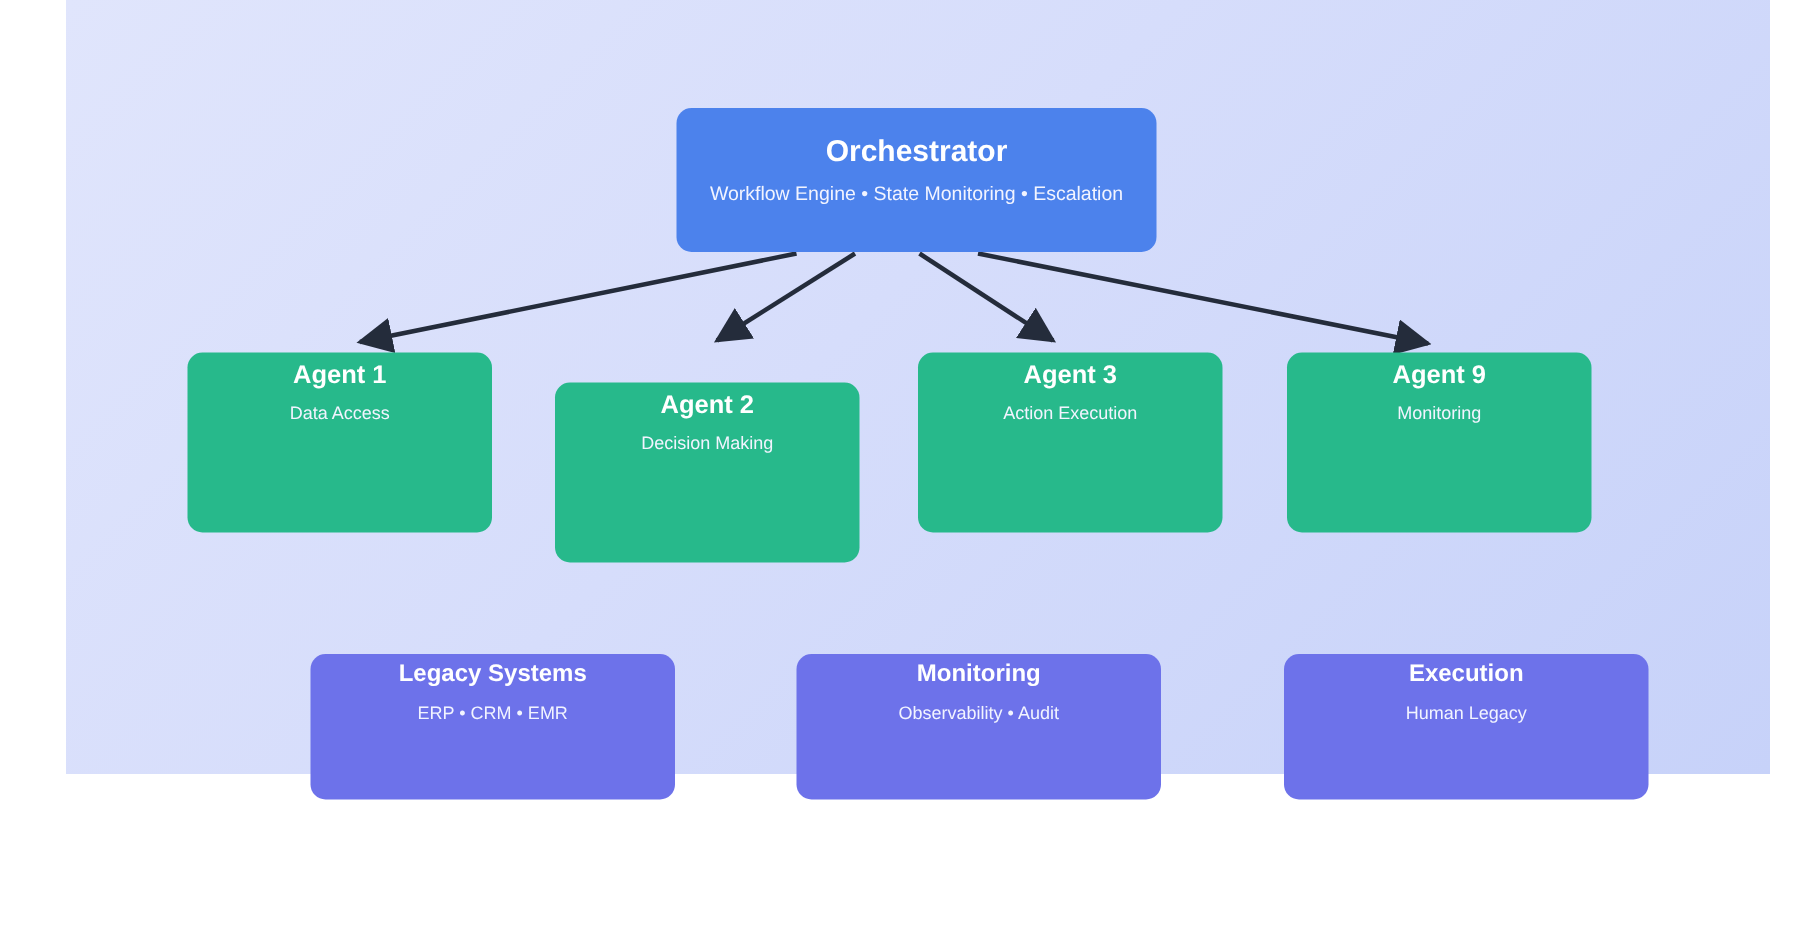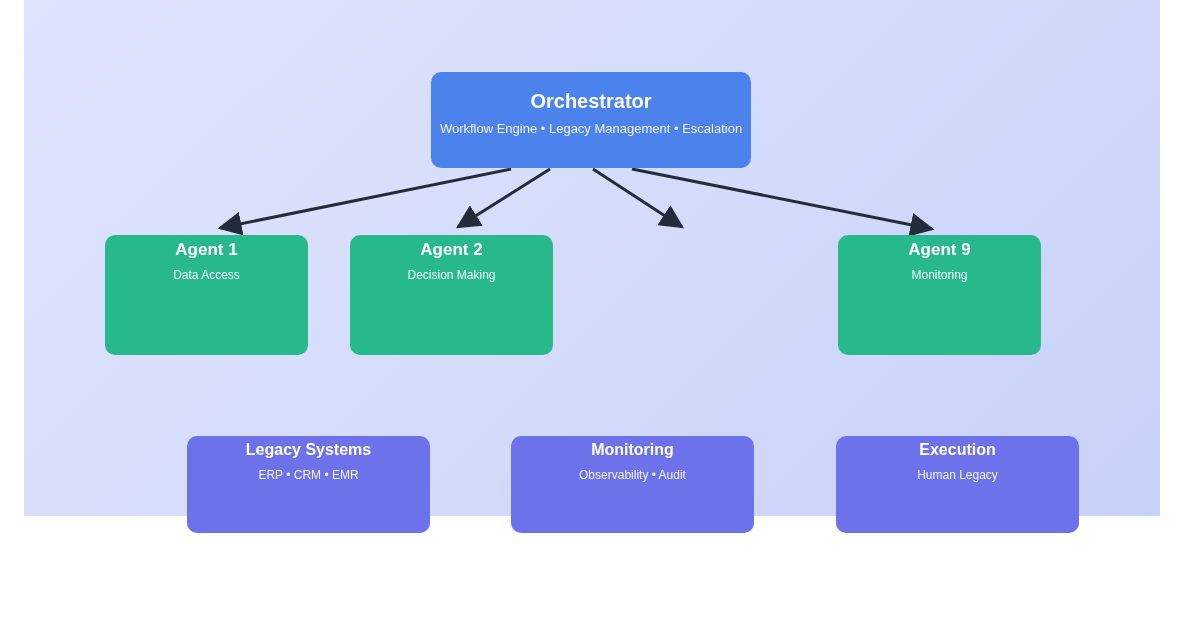--- a/index.html
+++ b/index.html
@@ -6,21 +6,21 @@
     margin: 0;
     padding: 0;
     width: 1200px;
     height: 630px;
     background: #ffffff;
     font-family: "Liberation Sans", sans-serif;
     overflow: hidden;
   }
   .canvas {
     position: absolute;
-    left: 24px;
+    left: 44px;
     top: 0;
     width: 1136px;
     height: 516px;
     background: linear-gradient(135deg, #e0e5fc 0%, #d6ddfb 45%, #c7d2f9 100%);
   }
   .node {
     position: absolute;
     border-radius: 10px;
     color: #ffffff;
     text-align: center;
@@ -46,21 +46,21 @@
   .agent {
     top: 235px;
     width: 203px;
     height: 120px;
     background: #27b98b;
     padding-top: 4px;
   }
   .agent .title { font-size: 17px; line-height: 22px; }
   .agent .subtitle { font-size: 12px; line-height: 16px; margin-top: 6px; }
   .agent-0 { left: 81px; }
-  .agent-1 { left: 326px; }
+  .agent-1 { left: 326px; margin-top: 20px; }
   .agent-2 { left: 568px; }
   .agent-3 { left: 814px; }
   .system {
     top: 436px;
     width: 243px;
     height: 97px;
     background: #6d72ea;
     padding-top: 4px;
   }
   .system .title { font-size: 16px; line-height: 20px; }
@@ -89,30 +89,34 @@
       </marker>
     </defs>
     <line x1="487" y1="169" x2="196" y2="228" stroke="#242c3b" stroke-width="3" marker-end="url(#arrowhead)"></line>
     <line x1="526" y1="169" x2="434" y2="227" stroke="#242c3b" stroke-width="3" marker-end="url(#arrowhead)"></line>
     <line x1="569" y1="169" x2="658" y2="227" stroke="#242c3b" stroke-width="3" marker-end="url(#arrowhead)"></line>
     <line x1="608" y1="169" x2="908" y2="229" stroke="#242c3b" stroke-width="3" marker-end="url(#arrowhead)"></line>
   </svg>
 
   <div class="node orchestrator">
     <div class="title">Orchestrator</div>
-    <div class="subtitle">Workflow Engine • Legacy Management • Escalation</div>
+    <div class="subtitle">Workflow Engine • State Monitoring • Escalation</div>
   </div>
 
   <div class="node agent agent-0">
     <div class="title">Agent 1</div>
     <div class="subtitle">Data Access</div>
   </div>
   <div class="node agent agent-1">
     <div class="title">Agent 2</div>
     <div class="subtitle">Decision Making</div>
+  </div>
+  <div class="node agent agent-2">
+    <div class="title">Agent 3</div>
+    <div class="subtitle">Action Execution</div>
   </div>
   <div class="node agent agent-3">
     <div class="title">Agent 9</div>
     <div class="subtitle">Monitoring</div>
   </div>
 
   <div class="node system system-0">
     <div class="title">Legacy Systems</div>
     <div class="subtitle">ERP • CRM • EMR</div>
   </div>

